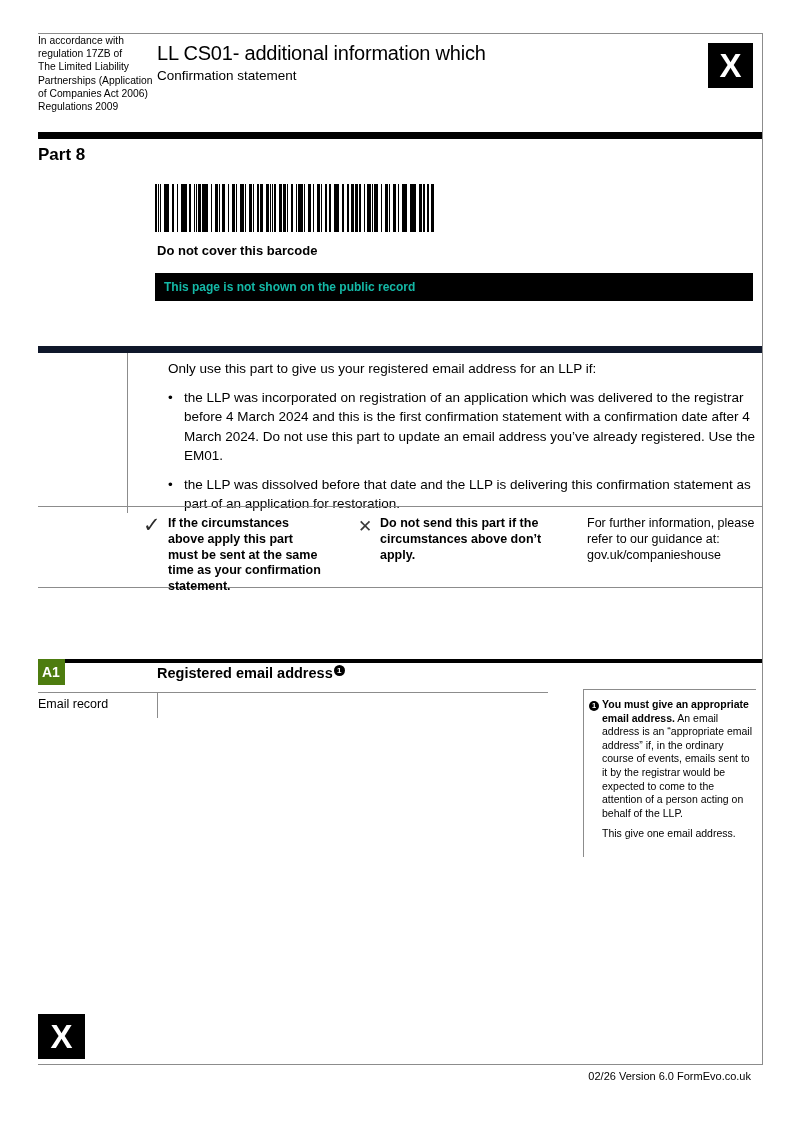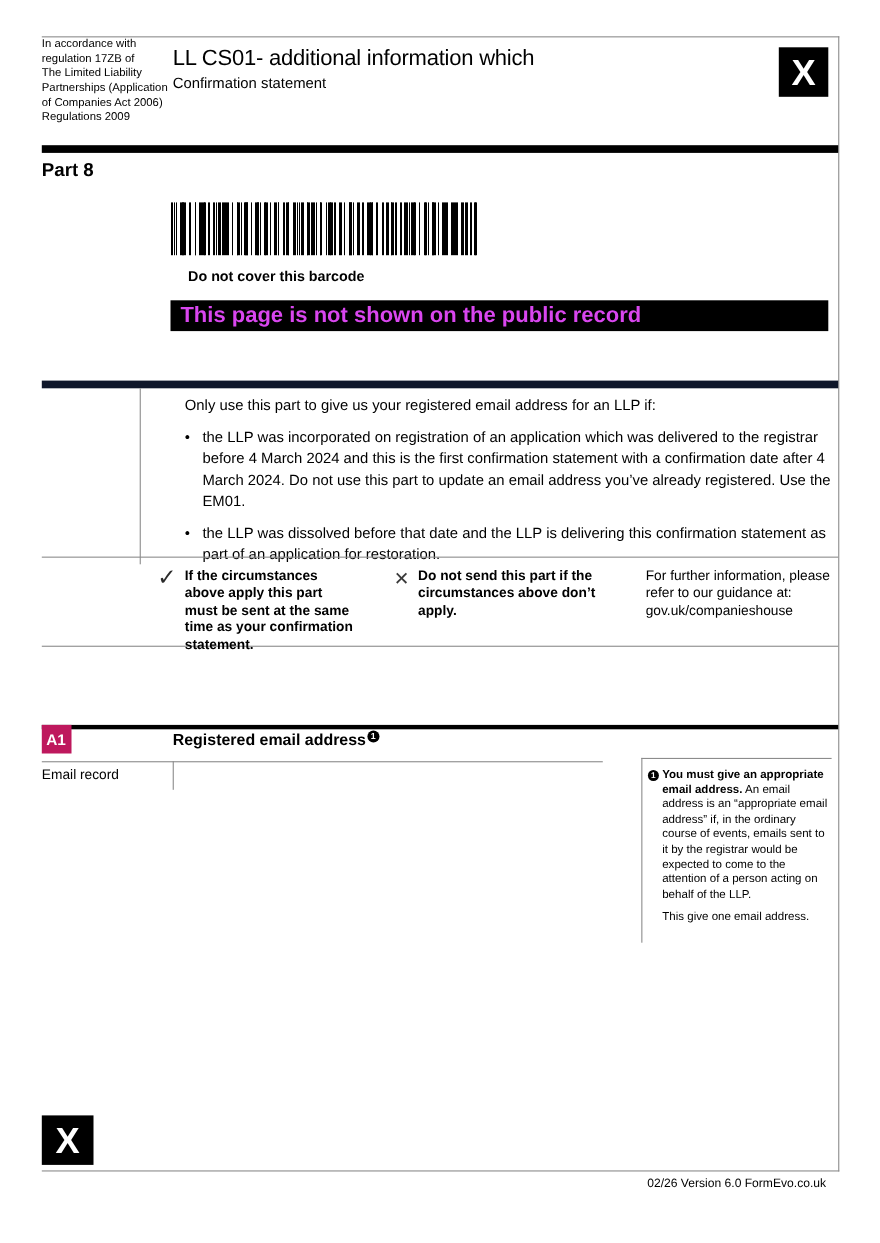--- a/index.html
+++ b/index.html
@@ -54,27 +54,27 @@
 
   
   .barcode {
     left: 117px; top: 150px; width: 280px; height: 48px;
     background-color: #fff;
     background-image:
       repeating-linear-gradient(90deg, #000 0 2px, transparent 2px 5px, #000 5px 6px, transparent 6px 9px, #000 9px 12px, transparent 12px 13px, #000 13px 14px, transparent 14px 17px),
       repeating-linear-gradient(90deg, transparent 0 3px, #000 3px 4px, transparent 4px 10px, #000 10px 13px, transparent 13px 19px);
   }
   .barcode-caption {
-    left: 133px; top: 209px;
+    left: 119px; top: 209px;
     font-size: 13px; font-weight: bold;
   }
   .public-record-banner {
     left: 117px; top: 239px; width: 589px; height: 28px;
-    background: #000; color: #d946ef;
-    font-size: 20px; font-weight: bold; line-height: 28px;
+    background: #000; color: #14b8a6;
+    font-size: 12px; font-weight: bold; line-height: 28px;
     padding-left: 9px;
   }
 
   
   .intro-section {
     left: 0; top: 312px; width: 724px; height: 160px;
     border-top: 7px solid #0f172a;
   }
   .intro-section .v-rule {
     position: absolute; left: 89px; top: 0; bottom: 0;
@@ -98,21 +98,21 @@
   .check-symbol { position: absolute; left: 105px; top: 6px; font-size: 21px; color: #2b2b2b; }
   .cross-symbol { position: absolute; left: 320px; top: 9px; font-size: 17px; color: #3a3a3a; }
   .check-text { left: 130px; top: 9px; width: 158px; }
   .cross-text { left: 342px; top: 9px; width: 170px; }
   .info-text  { left: 549px; top: 9px; width: 172px; }
 
   
   .a1-bar { left: 0; right: 0; top: 625px; height: 4px; background: #000; }
   .a1-box {
     left: 0; top: 625px; width: 27px; height: 26px;
-    background: #be185d; color: #fff;
+    background: #4d7c0f; color: #fff;
     font-size: 14px; font-weight: bold;
     display: flex; align-items: center; padding-left: 4px;
     box-sizing: border-box;
   }
   .a1-heading {
     left: 119px; top: 631px;
     font-size: 14.5px; font-weight: bold;
   }
   .marker-circle {
     display: inline-block; width: 11px; height: 11px;

